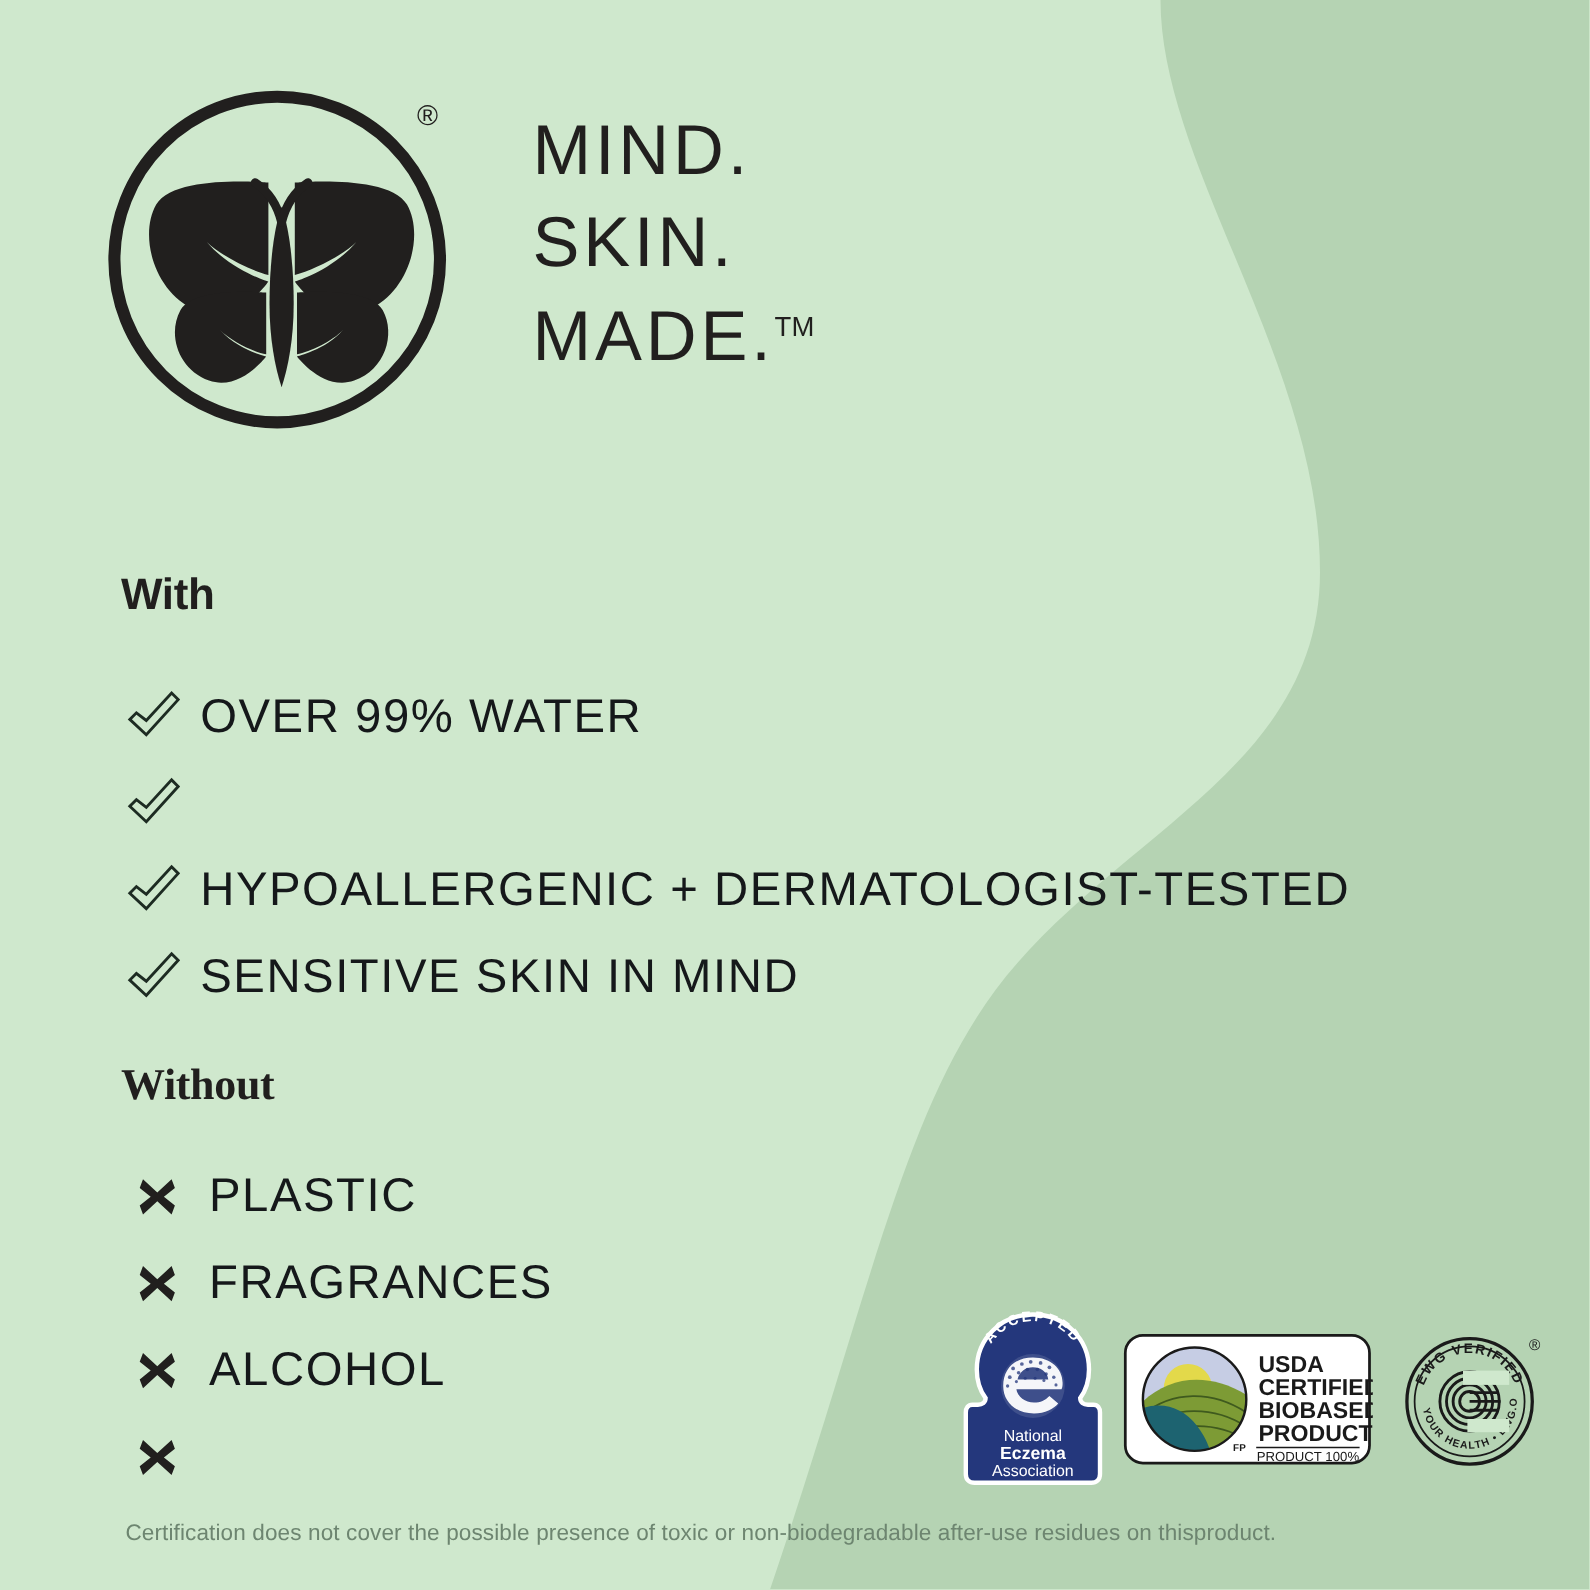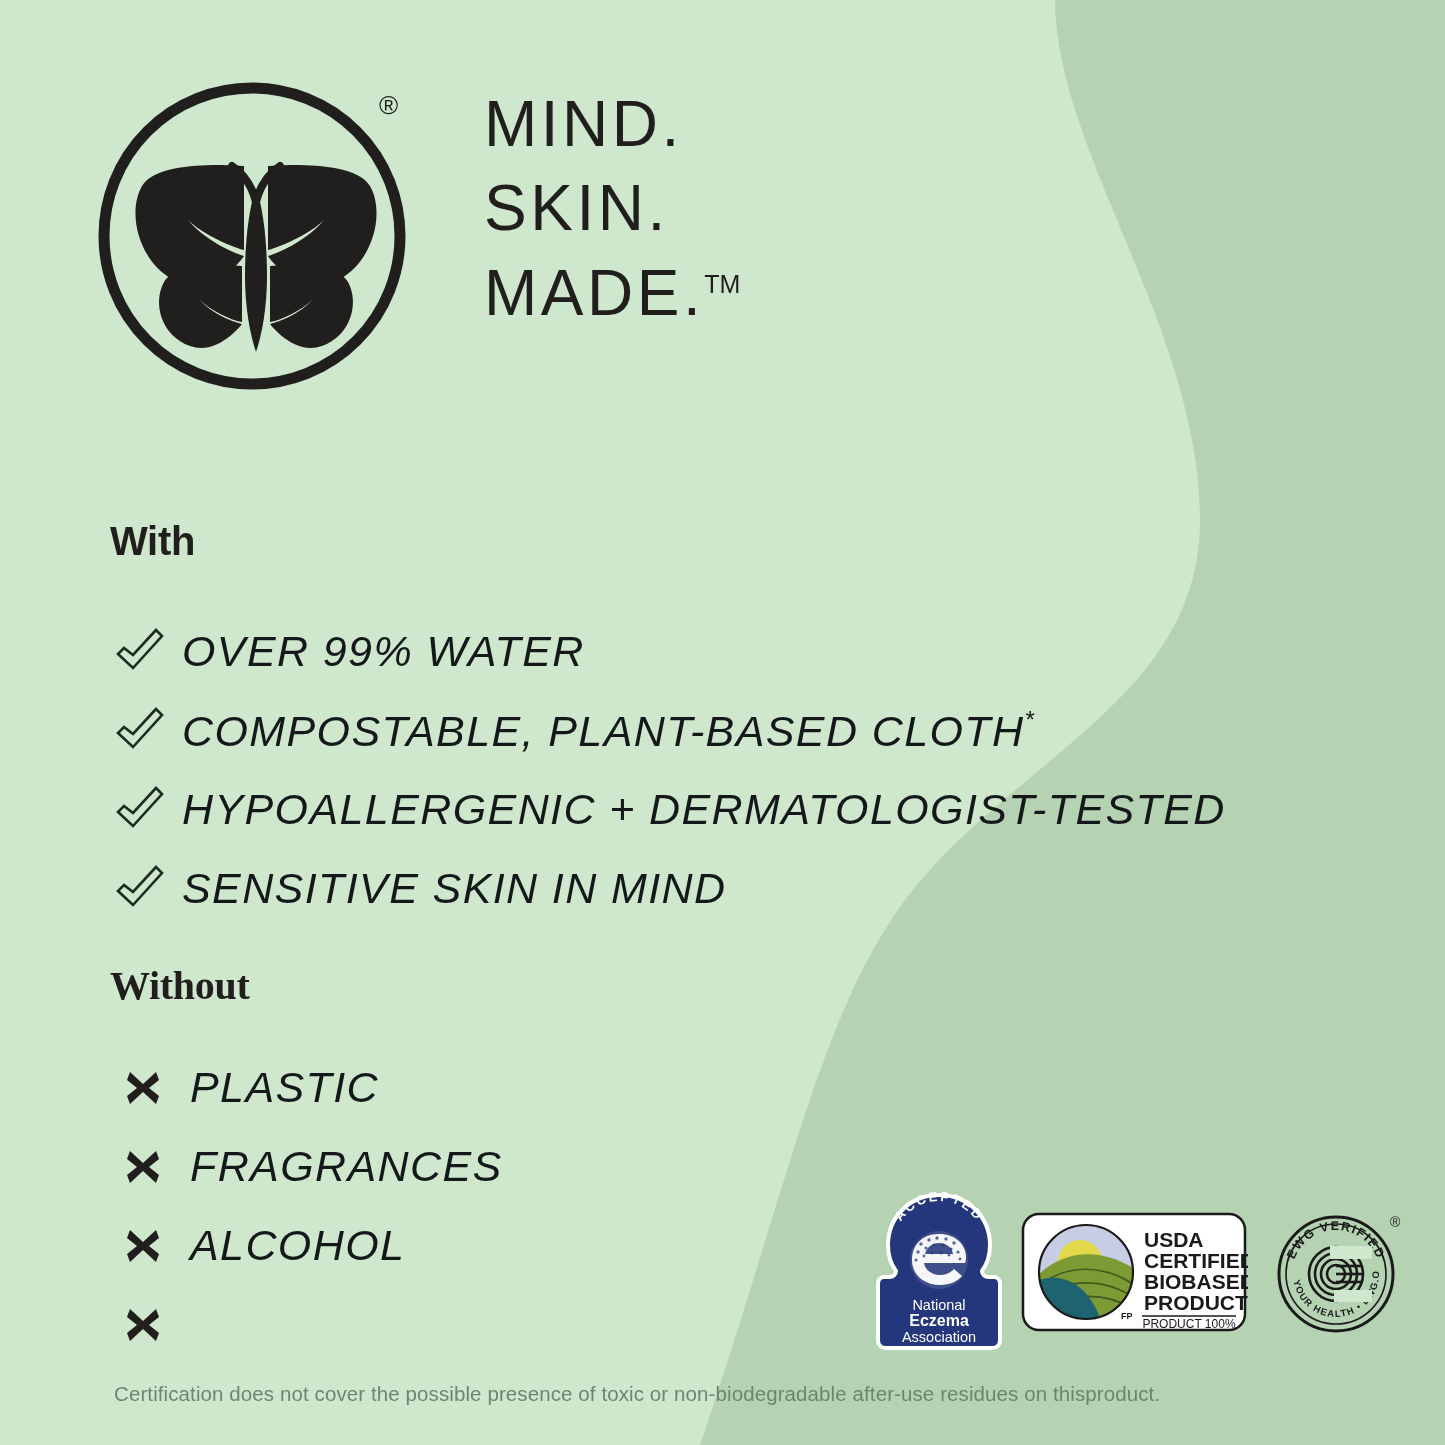--- a/index.html
+++ b/index.html
@@ -15,21 +15,21 @@
   .bg-wave{position:absolute;inset:0;width:1445px;height:1445px;}
 
   
   .logo-lockup{position:absolute;left:92px;top:70px;display:flex;align-items:flex-start;}
   .logo-mark{position:relative;width:330px;height:330px;flex:none;}
   .logo-reg{
     position:absolute;left:287px;top:22px;
     font-size:26px;color:#211f1e;line-height:1;
   }
   .wordmark{
-    margin-left:62px;margin-top:12px;
+    margin-left:62px;margin-top:24px;
     color:#211f1e;
     font-size:64px;
     font-weight:400;
     letter-spacing:3.5px;
     line-height:1.32;
   }
   .wordmark div{white-space:nowrap;}
   .wordmark .tm{font-size:25px;vertical-align:22px;letter-spacing:0;}
 
   
@@ -40,21 +40,21 @@
     font-weight:bold;
     letter-spacing:-0.3px;
   }
   #with-head{left:110px;top:519px;}
   #without-head{left:110px;top:962px;font-family:Liberation Serif, serif;}
 
   
   .list{position:absolute;left:112px;}
   #with-list{top:612px;}
   #without-list{top:1048px;}
-  .row{display:flex;align-items:center;height:79px;font-style:italic;}
+  .row{display:flex;align-items:center;height:79px;}
   .row .txt{
     color:#15181a;
     font-size:43px;
     letter-spacing:1.4px;
     white-space:nowrap;
     font-weight:400;
   }
   .row .txt sup{font-size:24px;vertical-align:18px;}
   .ic{flex:none;display:flex;align-items:center;justify-content:center;}
   .ic-check{width:56px;height:56px;margin-right:14px;}
@@ -143,21 +143,20 @@
       </span>
       <span class="txt">OVER 99% WATER</span>
     </div>
 
     <div class="row">
       <span class="ic ic-check">
         <svg viewBox="0 0 56 56" width="56" height="56">
           <path d="M6,30 L21,44 L50,12 L44,6 L21,31 L12,24 Z" fill="none" stroke="#1d2b22" stroke-width="2.6" stroke-linejoin="miter"></path>
         </svg>
       </span>
-      <span class="txt"><span>COMPOSTABLE, PLANT-BASED CLOTH</span><sup>*</sup></span>
     </div>
 
     <div class="row">
       <span class="ic ic-check">
         <svg viewBox="0 0 56 56" width="56" height="56">
           <path d="M6,30 L21,44 L50,12 L44,6 L21,31 L12,24 Z" fill="none" stroke="#1d2b22" stroke-width="2.6" stroke-linejoin="miter"></path>
         </svg>
       </span>
       <span class="txt">HYPOALLERGENIC + DERMATOLOGIST-TESTED</span>
     </div>

